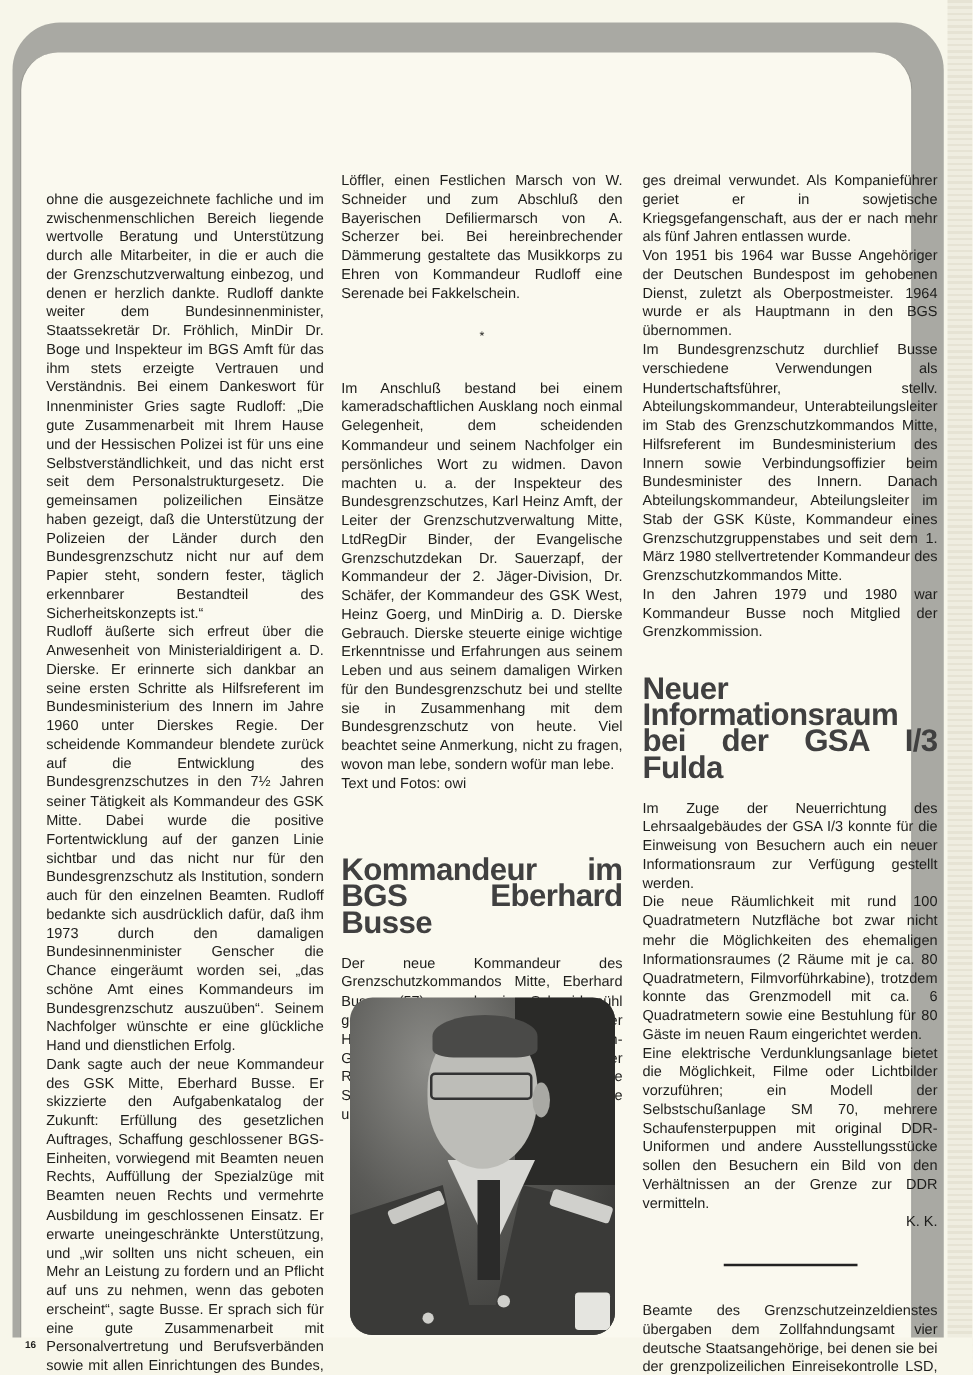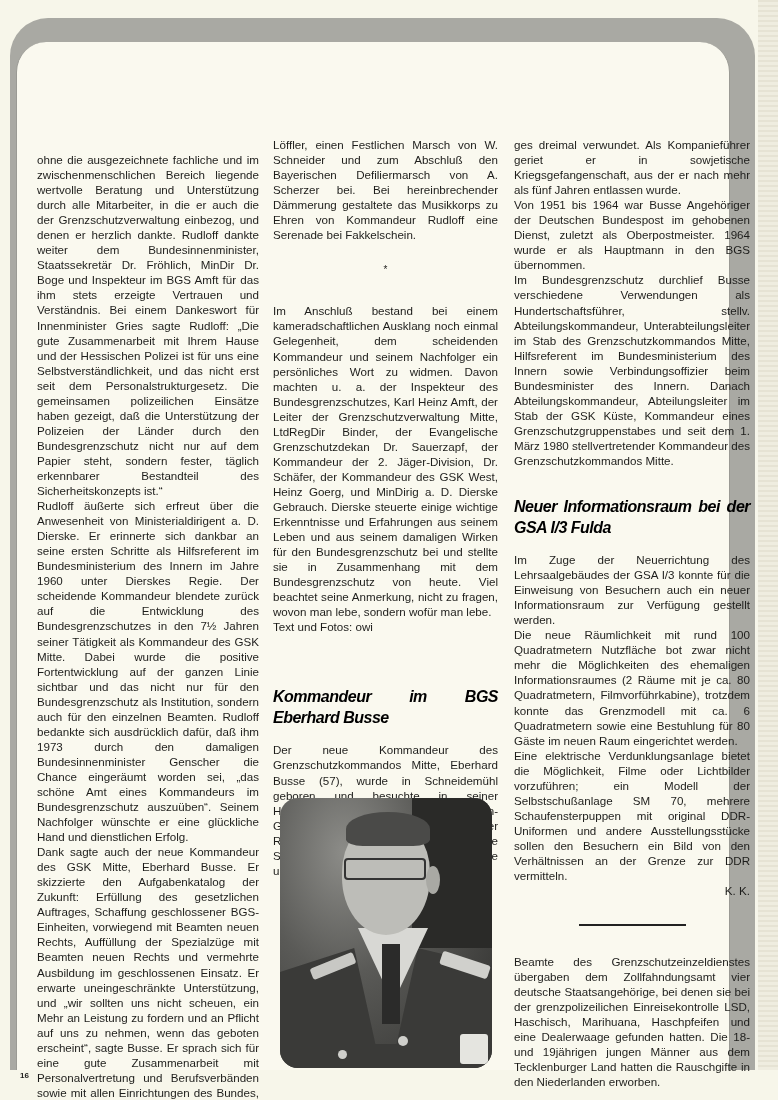--- a/index.html
+++ b/index.html
@@ -30,23 +30,23 @@
   }
   .col {
     position:absolute; font-size:11.6px; line-height:15.05px; text-align:justify;
   }
   .col p { margin:0; }
   .col-left { left:37px; top:152px; width:222px; }
   .col-mid  { left:273px; top:137px; width:225px; }
   .col-right{ left:514px; top:137px; width:236px; }
   .star { text-align:center; font-size:10px; margin:14px 0 22px; }
   .headline {
-    font-family:"Liberation Sans", sans-serif; font-weight:bold; font-style:italic;
-    font-size:16px; line-height:21px; letter-spacing:-0.5px; margin:0 0 14px;
-    color:#000000;
+    font-family:"Liberation Sans", sans-serif; font-weight:bold; 
+    font-size:25px; line-height:21px; letter-spacing:-0.5px; margin:0 0 14px;
+    color:#404040;
   }
   .credit { text-align:left; }
   .signoff { display:flex; justify-content:space-between; }
   .rule { width:107px; height:2px; background:#222; margin:26px auto 28px; }
   .page-num { position:absolute; left:20px; top:1071px; font-size:8px; font-weight:bold; }
   .photo {
     position:absolute; left:280px; top:798px; width:212px; height:270px;
     border-radius:18px; overflow:hidden;
     background:radial-gradient(ellipse at 30% 20%, #8c8c88 0%, #5a5a57 40%, #2e2e2c 100%);
   }
@@ -101,20 +101,21 @@
   <div class="epaulette-l"></div>
   <div class="button1"></div>
   <div class="button2"></div>
   <div class="badge"></div>
 </div>
 
 <div class="col col-right">
   <p>ges dreimal verwundet. Als Kompanieführer geriet er in sowjetische Kriegsgefangenschaft, aus der er nach mehr als fünf Jahren entlassen wurde.</p>
   <p>Von 1951 bis 1964 war Busse Angehöriger der Deutschen Bundespost im gehobenen Dienst, zuletzt als Oberpostmeister. 1964 wurde er als Hauptmann in den BGS übernommen.</p>
   <p>Im Bundesgrenzschutz durchlief Busse verschiedene Verwendungen als Hundertschaftsführer, stellv. Abteilungskommandeur, Unterabteilungsleiter im Stab des Grenzschutzkommandos Mitte, Hilfsreferent im Bundesministerium des Innern sowie Verbindungsoffizier beim Bundesminister des Innern. Danach Abteilungskommandeur, Abteilungsleiter im Stab der GSK Küste, Kommandeur eines Grenzschutzgruppenstabes und seit dem 1. März 1980 stellvertretender Kommandeur des Grenzschutzkommandos Mitte.</p>
+  <p>In den Jahren 1979 und 1980 war Kommandeur Busse noch Mitglied der Grenzkommission.</p>
   <h2 class="headline" style="margin-top:28px;">Neuer Informationsraum bei der GSA I/3 Fulda</h2>
   <p>Im Zuge der Neuerrichtung des Lehrsaalgebäudes der GSA I/3 konnte für die Einweisung von Besuchern auch ein neuer Informationsraum zur Verfügung gestellt werden.</p>
   <p>Die neue Räumlichkeit mit rund 100 Quadratmetern Nutzfläche bot zwar nicht mehr die Möglichkeiten des ehemaligen Informationsraumes (2 Räume mit je ca. 80 Quadratmetern, Filmvorführkabine), trotzdem konnte das Grenzmodell mit ca. 6 Quadratmetern sowie eine Bestuhlung für 80 Gäste im neuen Raum eingerichtet werden.</p>
   <p>Eine elektrische Verdunklungsanlage bietet die Möglichkeit, Filme oder Lichtbilder vorzuführen; ein Modell der Selbstschußanlage SM 70, mehrere Schaufensterpuppen mit original DDR-Uniformen und andere Ausstellungsstücke sollen den Besuchern ein Bild von den Verhältnissen an der Grenze zur DDR vermitteln.</p>
   <div class="signoff" style="justify-content:flex-end;align-items:center;">
     <span>K. K.</span>
   </div>
   <div class="rule"></div>
   <p>Beamte des Grenzschutzeinzeldienstes übergaben dem Zollfahndungsamt vier deutsche Staatsangehörige, bei denen sie bei der grenzpolizeilichen Einreisekontrolle LSD, Haschisch, Marihuana, Haschpfeifen und eine Dealerwaage gefunden hatten. Die 18- und 19jährigen jungen Männer aus dem Tecklenburger Land hatten die Rauschgifte in den Niederlanden erworben.</p>
 </div>

